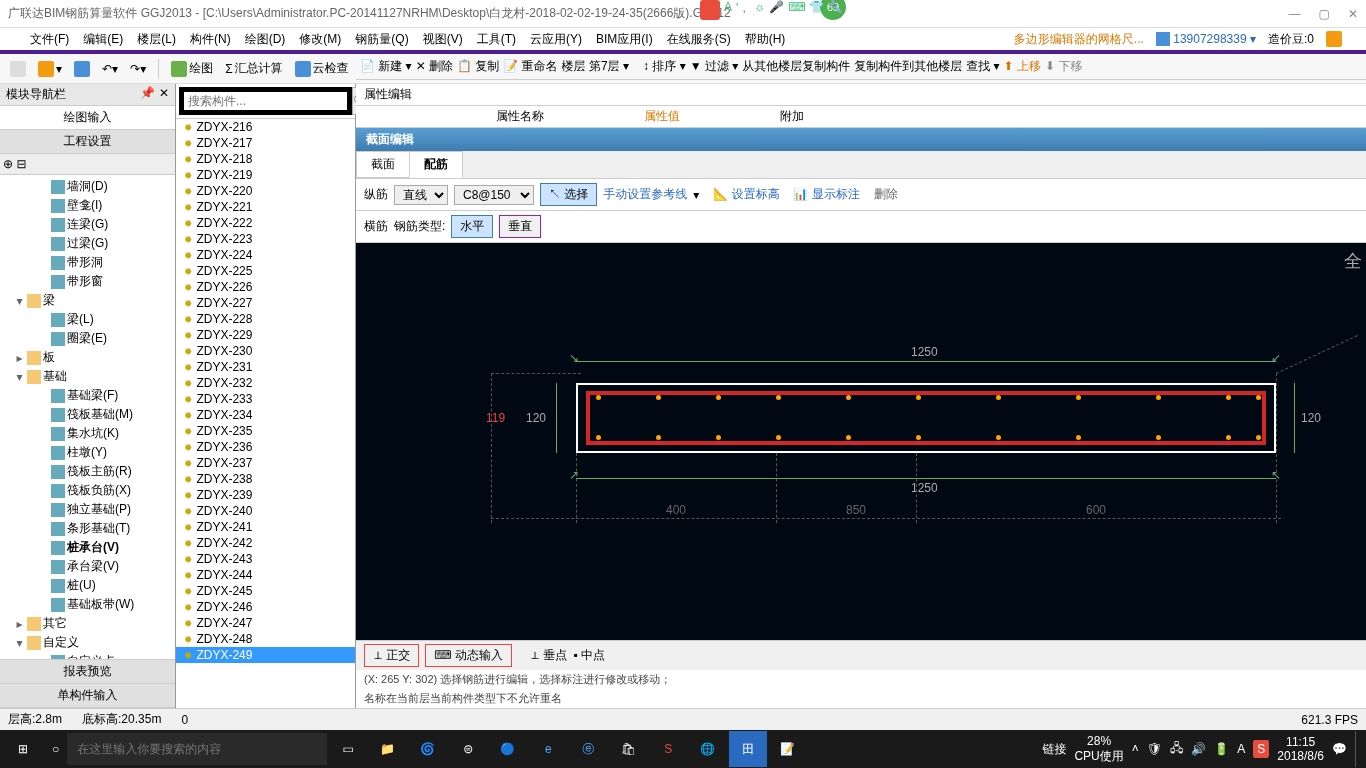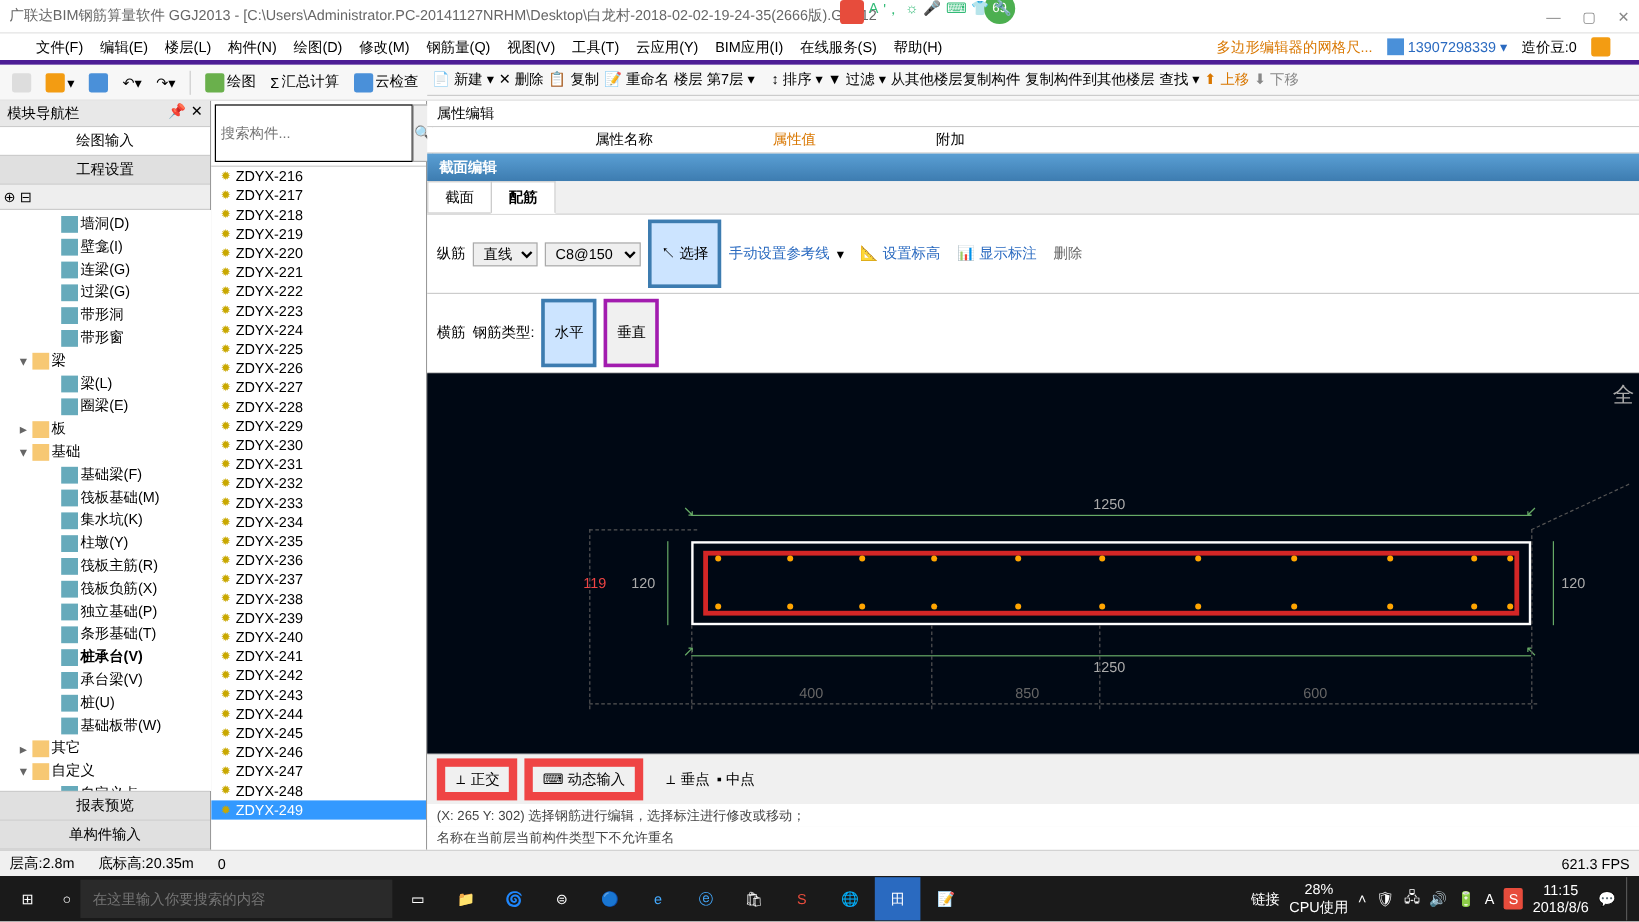--- a/index.html
+++ b/index.html
@@ -22,49 +22,49 @@
 .leftpanel .tab { background:#e0e0e0; padding:3px; text-align:center; border-bottom:1px solid #ccc; cursor:pointer; }
 .tree { flex:1; overflow:auto; padding:2px; background:#fff; }
 .tree .tn { padding:1px 2px; white-space:nowrap; cursor:pointer; display:flex; align-items:center; gap:2px; }
 .tree .exp{width:11px; text-align:center; color:#666;}
 .tree .tico{width:14px; height:14px; display:inline-block;}
 .tree .fold{background:#f7c873;}
 .leftpanel .btm { border-top:1px solid #ccc; }
 .midpanel { width:180px; border-right:1px solid #999; background:#fff; display:flex; flex-direction:column; }
 .midtoolbar { height:26px; background:#f7f7f7; border-bottom:1px solid #ccc; display:flex; align-items:center; padding:0 4px; gap:4px; white-space:nowrap; overflow:hidden;}
 .searchbox { padding:3px; border-bottom:1px solid #ccc; display:flex; }
-.searchbox input { flex:1; border:1px solid #000000; padding:16px 4px; }
+.searchbox input { flex:1; border:5px solid #000000; padding:2px 4px; }
 .searchbox .sbtn { width:24px; border:1px solid #aaa; background:#eee; display:flex; align-items:center; justify-content:center; color:#888;}
 .complist { flex:1; overflow:auto; }
 .complist .ci { padding:1px 8px; display:flex; align-items:center; gap:4px; cursor:pointer;}
 .complist .ci.sel{background:#3399ff; color:#fff;}
 .complist .star{color:#c9a800; font-size:10px;}
 .rightpanel { flex:1; display:flex; flex-direction:column; position:relative; }
 .propeditor { height:22px; border-bottom:1px solid #ccc; padding:2px 8px; background:#fff; display:flex; gap:60px;}
 .sectionhdr { background:linear-gradient(#5a9fd4,#3d7cb0); color:#fff; padding:3px 10px; font-weight:bold;}
 .tabs { background:#f0f0f0; border-bottom:1px solid #ccc; display:flex;}
 .tabs .tab { padding:4px 14px; border:1px solid #ccc; background:#fff; cursor:pointer; margin-right:-1px;}
 .tabs .tab.active{background:#fff; border-bottom:1px solid #fff; font-weight:bold;}
 .opttoolbar { padding:4px 8px; background:#fff; border-bottom:1px solid #ccc; display:flex; align-items:center; gap:6px;}
 .opttoolbar2 { padding:4px 8px; background:#fff; border-bottom:1px solid #ccc; display:flex; align-items:center; gap:6px;}
-.opttoolbar .btn, .opttoolbar2 .btn { padding:17px 8px; border:3px solid #a21caf; background:#f0f0f0; cursor:pointer;}
+.opttoolbar .btn, .opttoolbar2 .btn { padding:2px 8px; border:1px solid #a21caf; background:#f0f0f0; cursor:pointer;}
 .opttoolbar .btn.active, .opttoolbar2 .btn.active{background:#cce4ff; border-color:#3d7cb0;}
 .opttoolbar select, .opttoolbar input{border:1px solid #aaa; padding:1px 4px;}
 .canvas { flex:1; background:#000814; position:relative; overflow:hidden;}
 .canvas .dim{position:absolute; color:#aaa; font-size:12px;}
 .canvas .dimline{position:absolute; border-top:1px solid #6a6; }
 .canvas .arrow{position:absolute; color:#6a6;}
 .canvas .sectbox{position:absolute; border:2px solid #fff;}
 .canvas .sectinner{position:absolute; border:4px solid #d32626;}
 .canvas .rebar{position:absolute; width:5px; height:5px; background:#ffa500; border-radius:50%;}
 .canvas .dashlinet{position:absolute; border-top:1px dashed #555;}
 .canvas .dashlinel{position:absolute; border-left:1px dashed #555;}
 .canvas .quan{position:absolute; right:4px; top:6px; color:#aaa; font-size:18px;}
 .btmtoolbar { padding:3px 8px; background:#f0f0f0; border-top:1px solid #ccc; display:flex; align-items:center; gap:6px;}
-.btmtoolbar .btn{padding:2px 8px; border:7px solid #ef4444; background:#f0f0f0; cursor:pointer;}
+.btmtoolbar .btn{padding:2px 8px; border:1px solid #ef4444; background:#f0f0f0; cursor:pointer;}
 .statusbar{height:22px; background:#f0f0f0; border-top:1px solid #ccc; display:flex; align-items:center; padding:0 8px; gap:20px; font-size:11px;}
 .statusbar .r{margin-left:auto;}
 .taskbar{height:38px; background:#1a1a1a; display:flex; align-items:center; padding:0 4px; gap:2px; color:#fff;}
 .taskbar .tbtn{width:38px; height:36px; display:flex; align-items:center; justify-content:center; cursor:pointer;}
 .taskbar input{background:#2a2a2a; border:none; color:#aaa; padding:6px 10px; width:260px; height:32px;}
 .taskbar .tray{margin-left:auto; display:flex; align-items:center; gap:8px; font-size:11px;}
 .sogou{position:absolute; top:0; left:700px; display:flex; gap:4px;}
 .sogou .si{width:20px; height:20px; border-radius:3px;}
 .badge69{position:absolute; top:-6px; left:820px; background:#4caf50; color:#fff; border-radius:50%; width:26px; height:26px; display:flex; align-items:center; justify-content:center; font-size:11px;}
 .hint{padding:2px 8px; color:#444; font-size:11px; background:#fff;}

